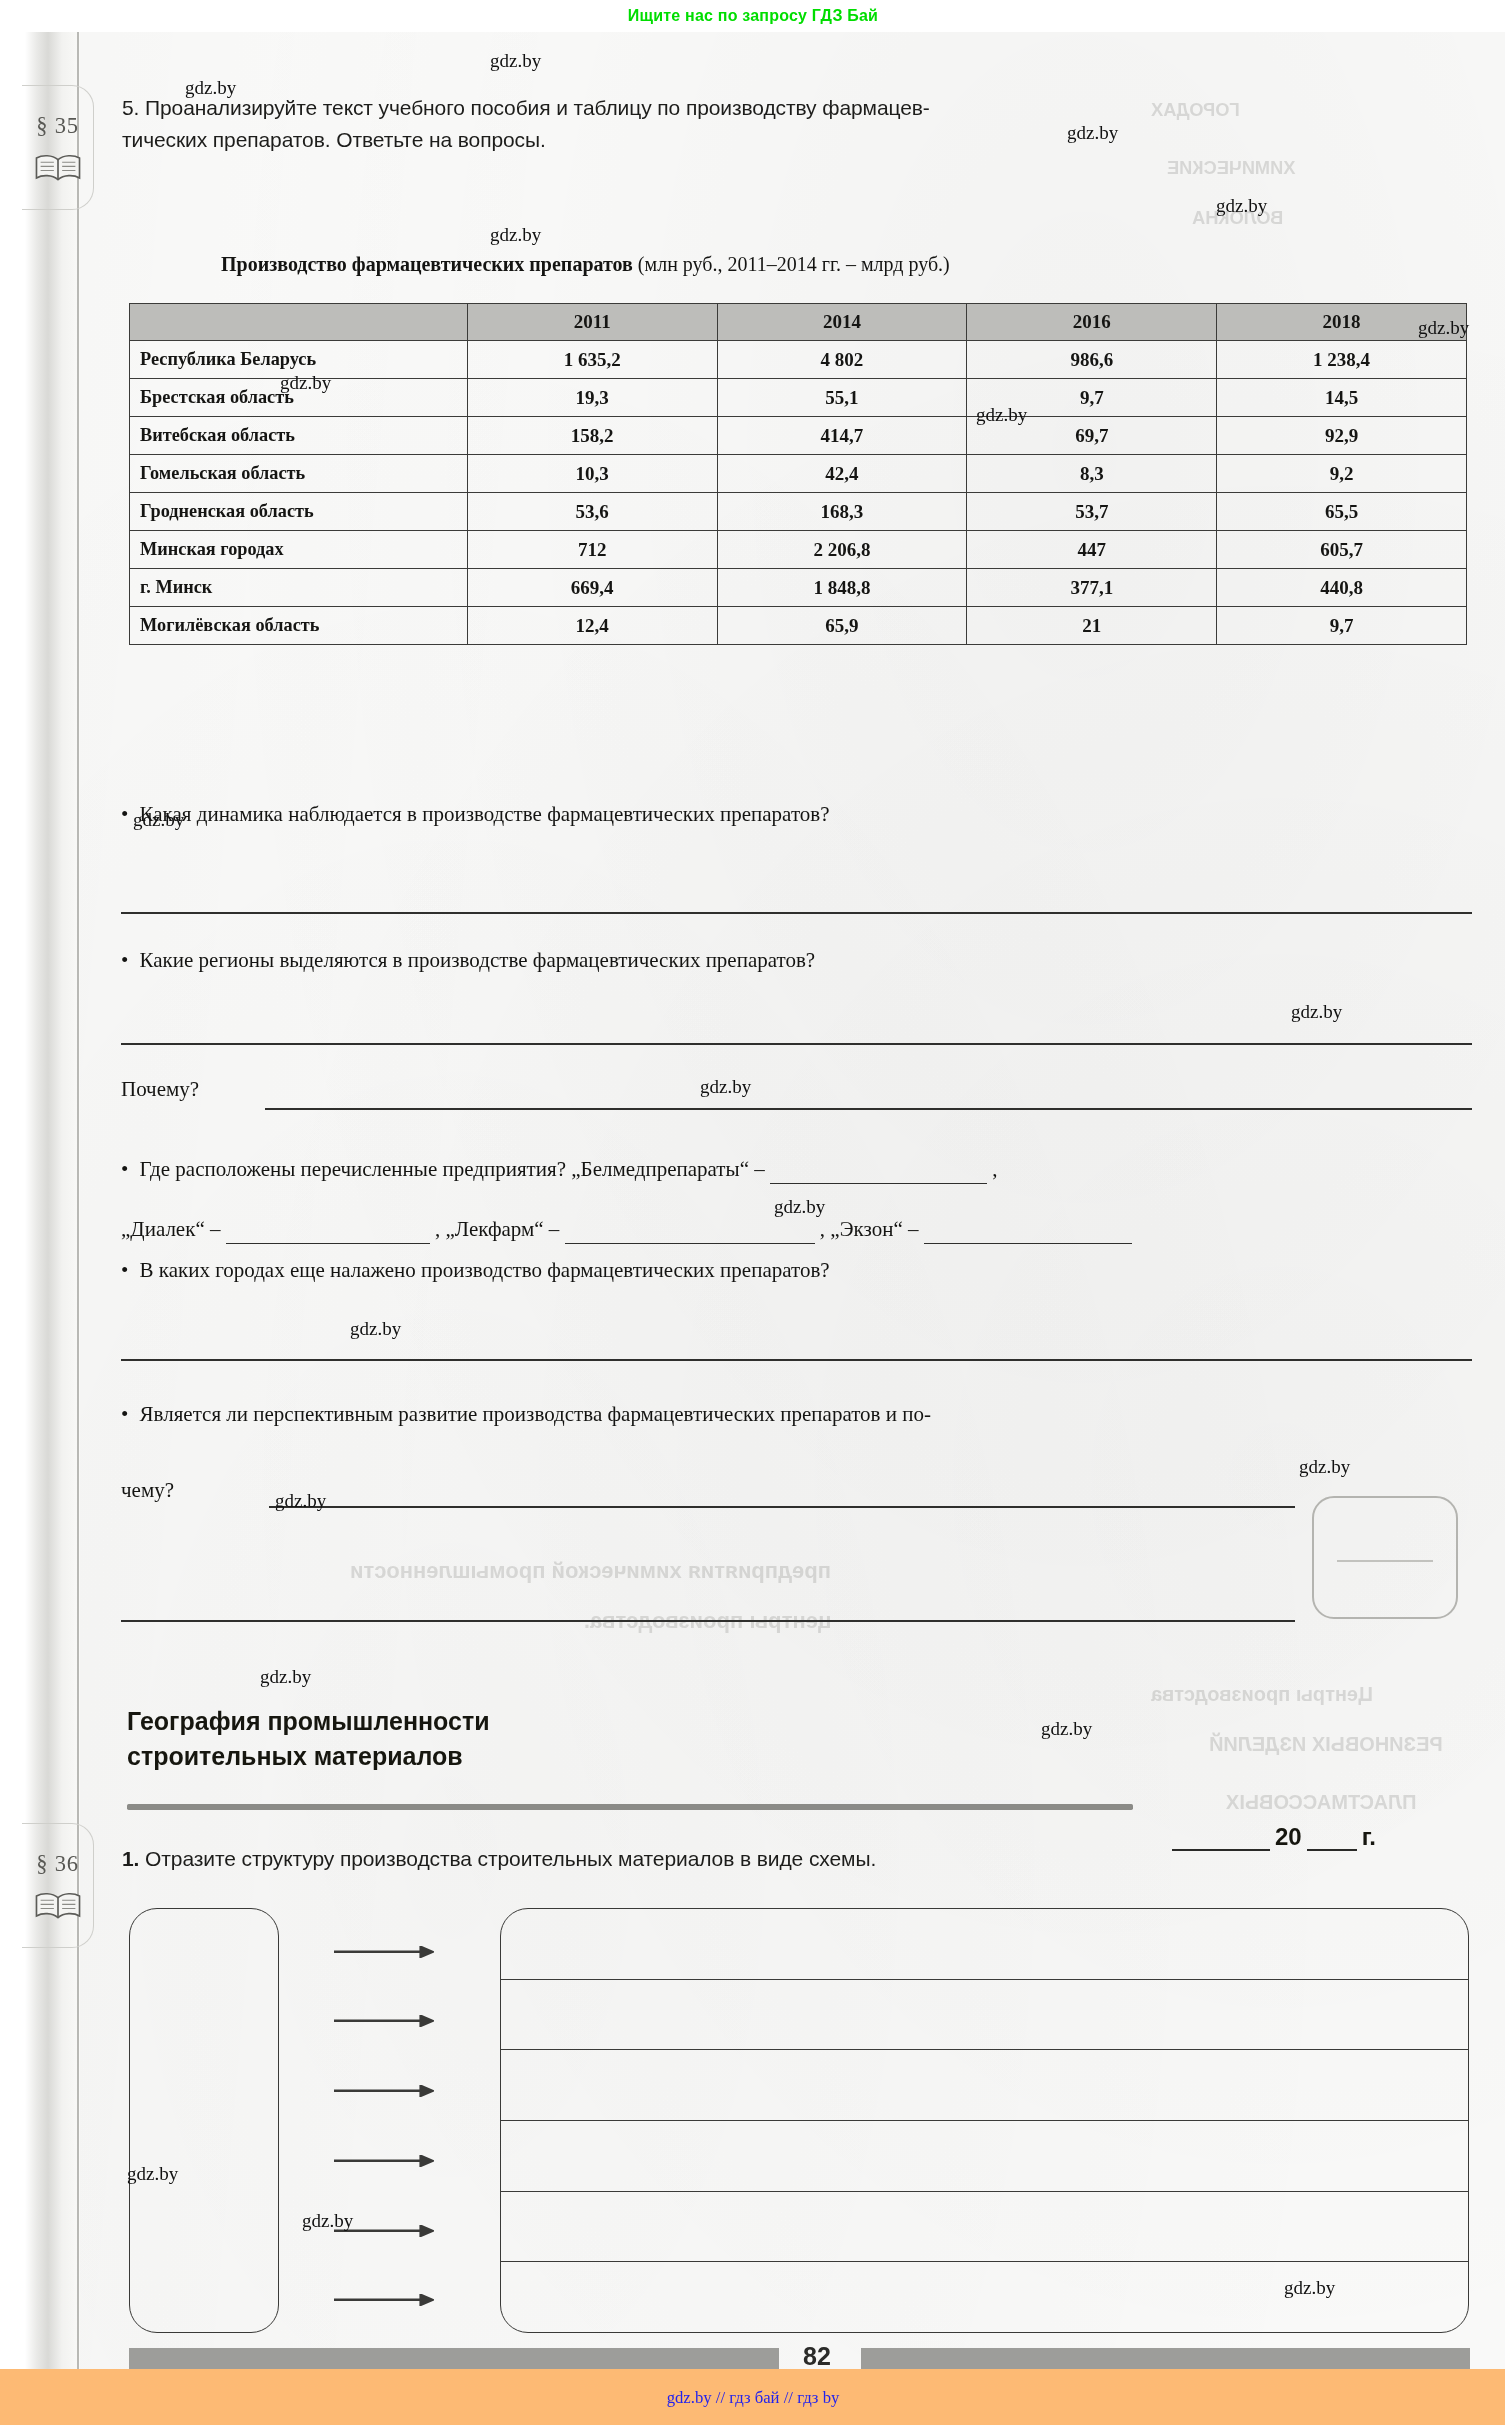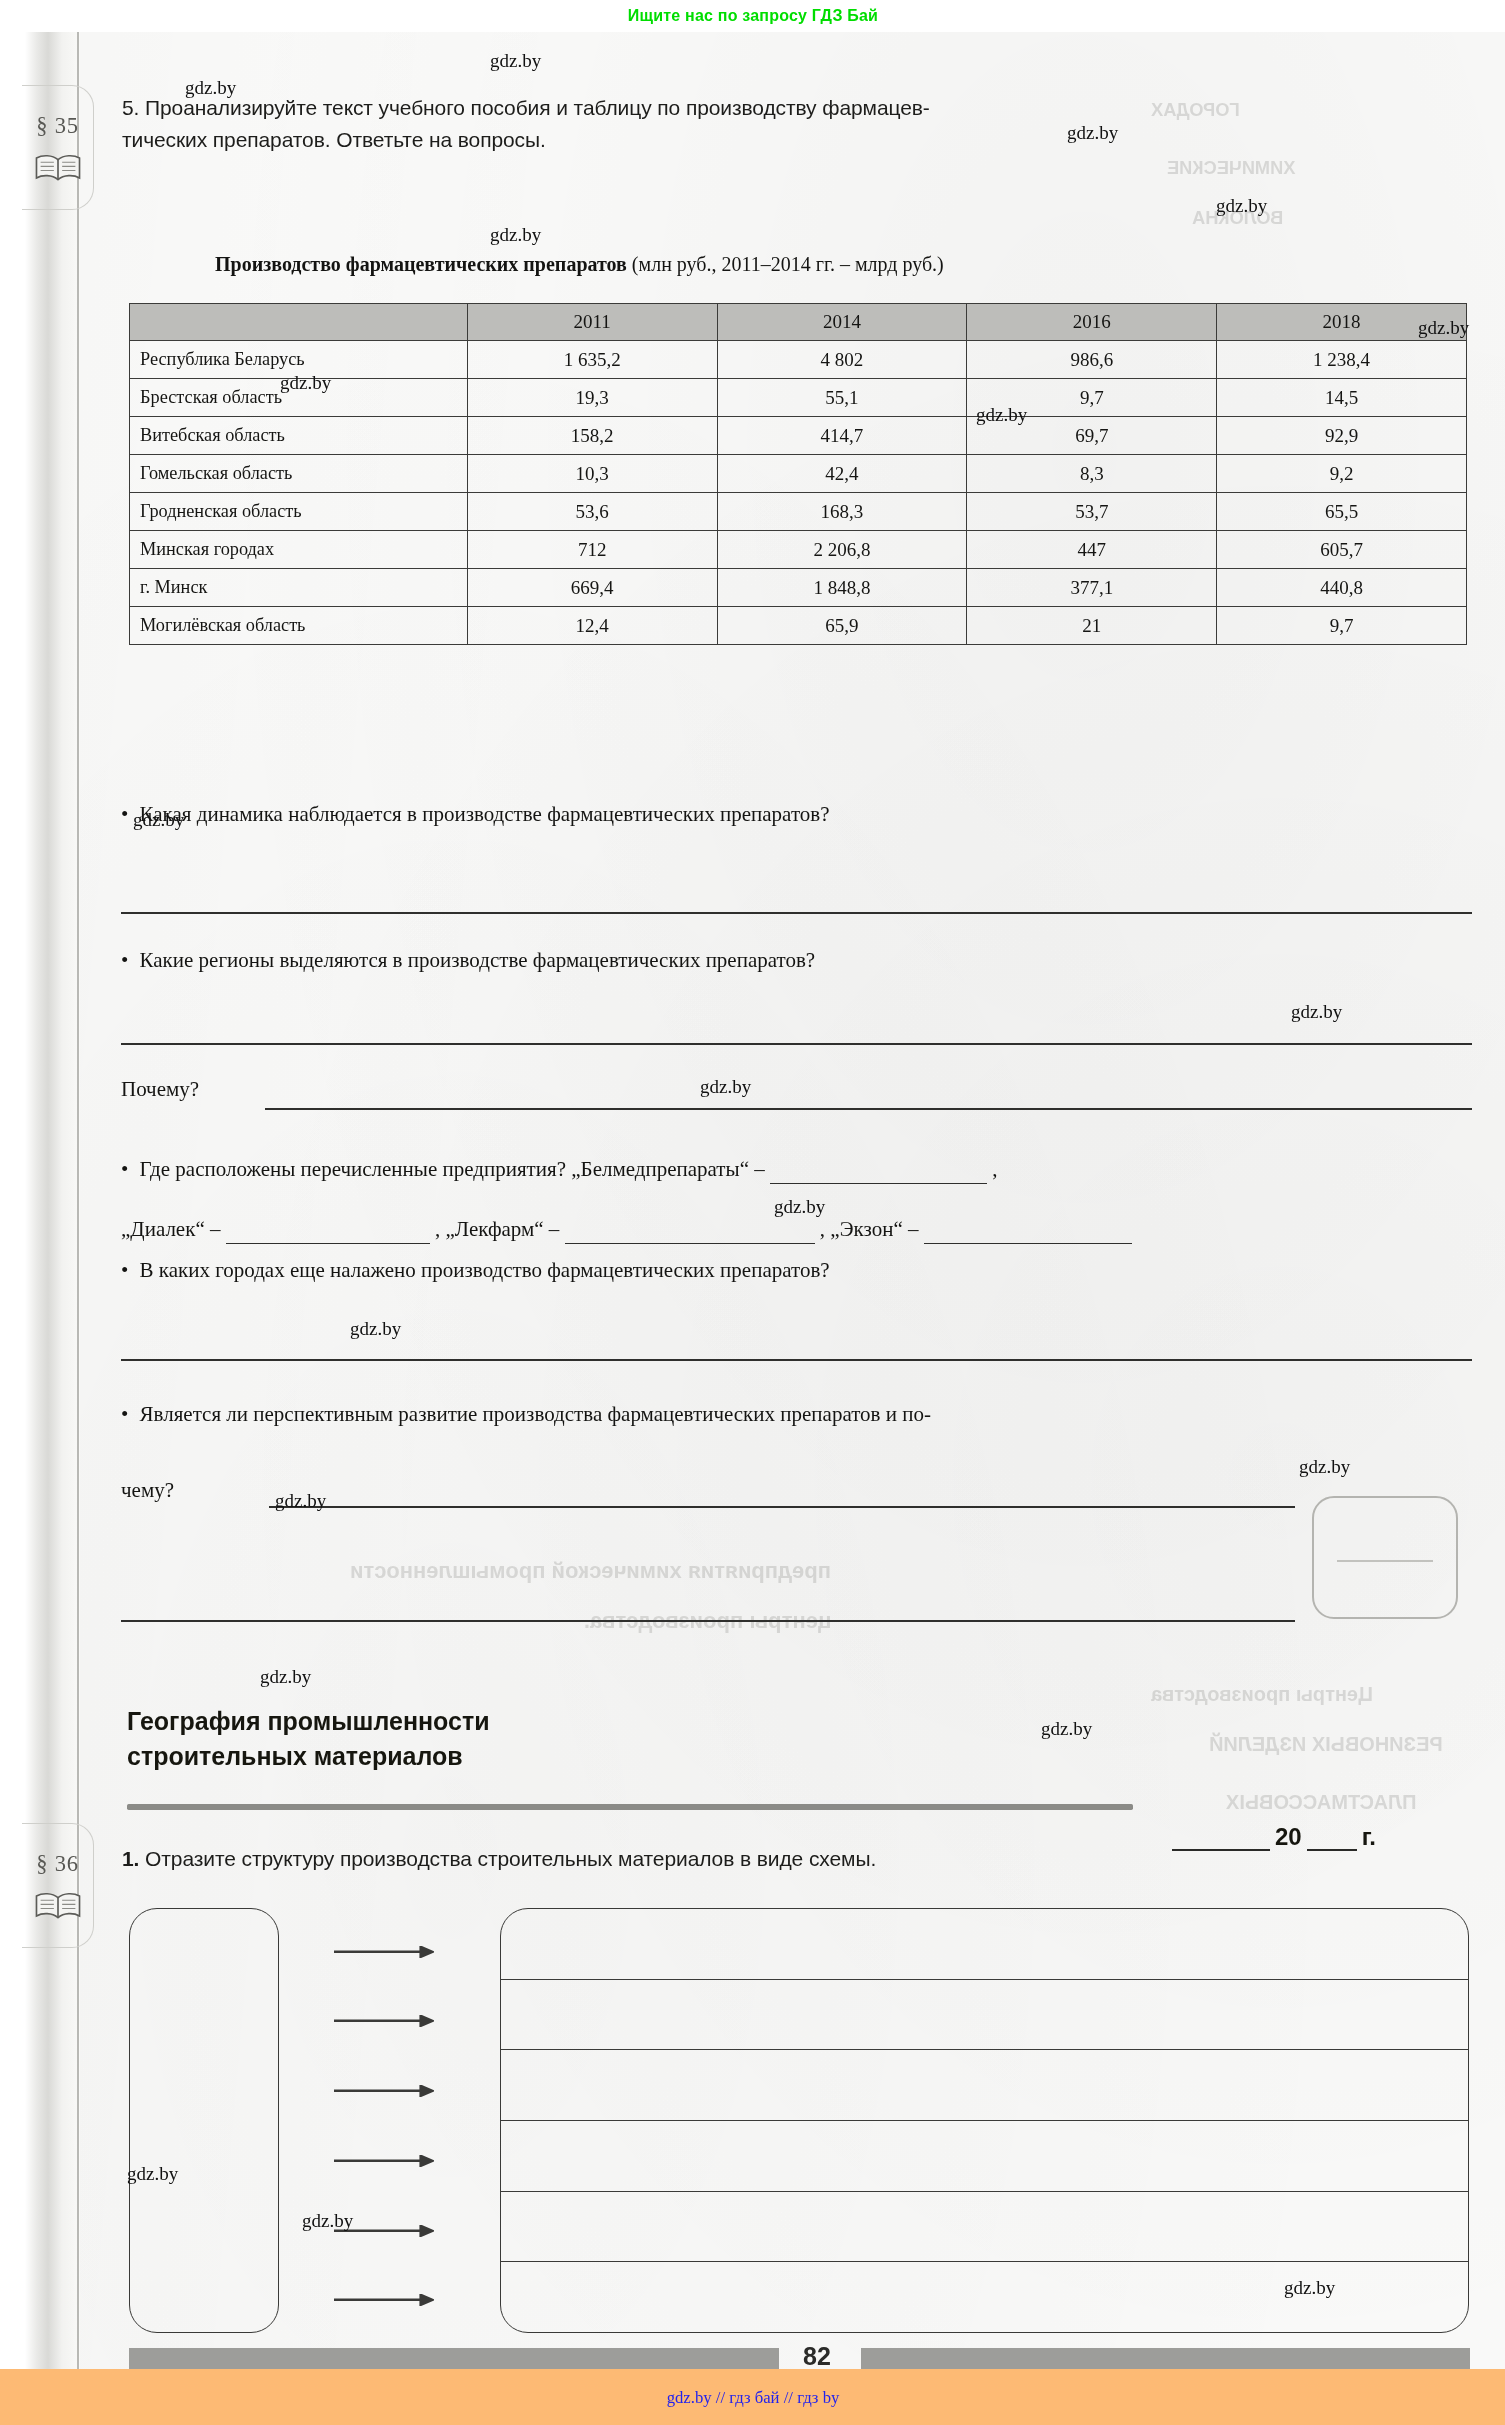--- a/index.html
+++ b/index.html
@@ -100,21 +100,21 @@
 
   
   table.data {
     position: absolute;
     border-collapse: collapse;
     font-family: "Liberation Serif", serif;
     background: transparent;
   }
   table.data th, table.data td {
     border: 1.7px solid #3b3b39;
-    font-weight: normal;
+    font-weight: bold;
     color: #151513;
     background: transparent;
   }
   table.data thead th {
     background: #bdbdba;
     height: 37px;
     font-size: 19px;
     text-align: center;
   }
   table.data tbody td {
@@ -282,21 +282,21 @@
         <path d="M8 11 H24 M8 16 H24 M8 21 H24 M34 11 H50 M34 16 H50 M34 21 H50" stroke="#8b8b86" stroke-width="1.3"></path>
       </svg>
     </span>
   </div>
 
   <div class="task-head" style="left:122px; top:60px; width:1334px;">
     <div>5. Проанализируйте текст учебного пособия и таблицу по производству фармацев-</div>
     <div>тических препаратов. Ответьте на вопросы.</div>
   </div>
 
-  <div class="tbl-caption" style="left:215px; top:221px;">
+  <div class="tbl-caption" style="left:221px; top:221px;">
     <b>Производство фармацевтических препаратов</b>
     <span>(млн руб., 2011–2014 гг. – млрд руб.)</span>
   </div>
 
   <table class="data" style="left:129px; top:271px; width:1338px;">
     <colgroup>
       <col style="width:338px">
       <col style="width:250px">
       <col style="width:250px">
       <col style="width:250px">

